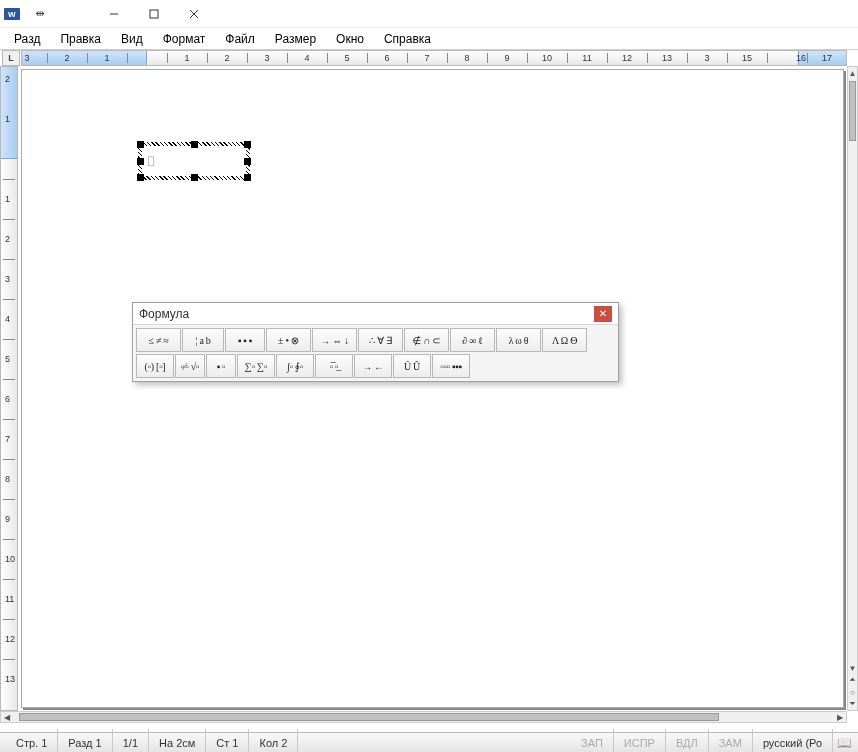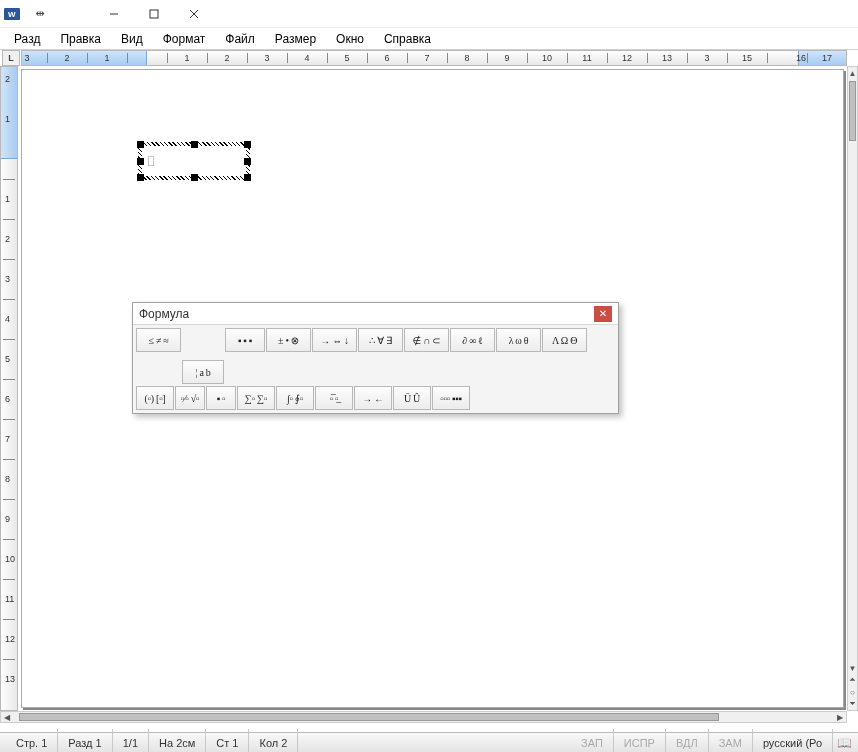--- a/index.html
+++ b/index.html
@@ -236,21 +236,21 @@
   </div>
 
   <div class="formula-window">
     <div class="formula-title">
       <span class="txt">Формула</span>
       <span class="close">✕</span>
     </div>
     <div class="formula-rows">
       <div class="formula-row" id="formula-row1">
           <div class="fbtn" style="width: 45px;">≤ ≠ ≈</div>
-          <div class="fbtn" style="width: 42px; margin-top: 32px;">¦ a b</div>
+          <div class="fbtn" style="width: 42px;">¦ a b</div>
           <div class="fbtn" style="width: 40px;">▪ ▪ ▪</div>
           <div class="fbtn" style="width: 45px;">± • ⊗</div>
           <div class="fbtn" style="width: 45px;">→ ⇔ ↓</div>
           <div class="fbtn" style="width: 45px;">∴ ∀ ∃</div>
           <div class="fbtn" style="width: 45px;">∉ ∩ ⊂</div>
           <div class="fbtn" style="width: 45px;">∂ ∞ ℓ</div>
           <div class="fbtn" style="width: 45px;">λ ω θ</div>
           <div class="fbtn" style="width: 45px;">Λ Ω Θ</div>
         </div>
       <div class="formula-row" id="formula-row2">

